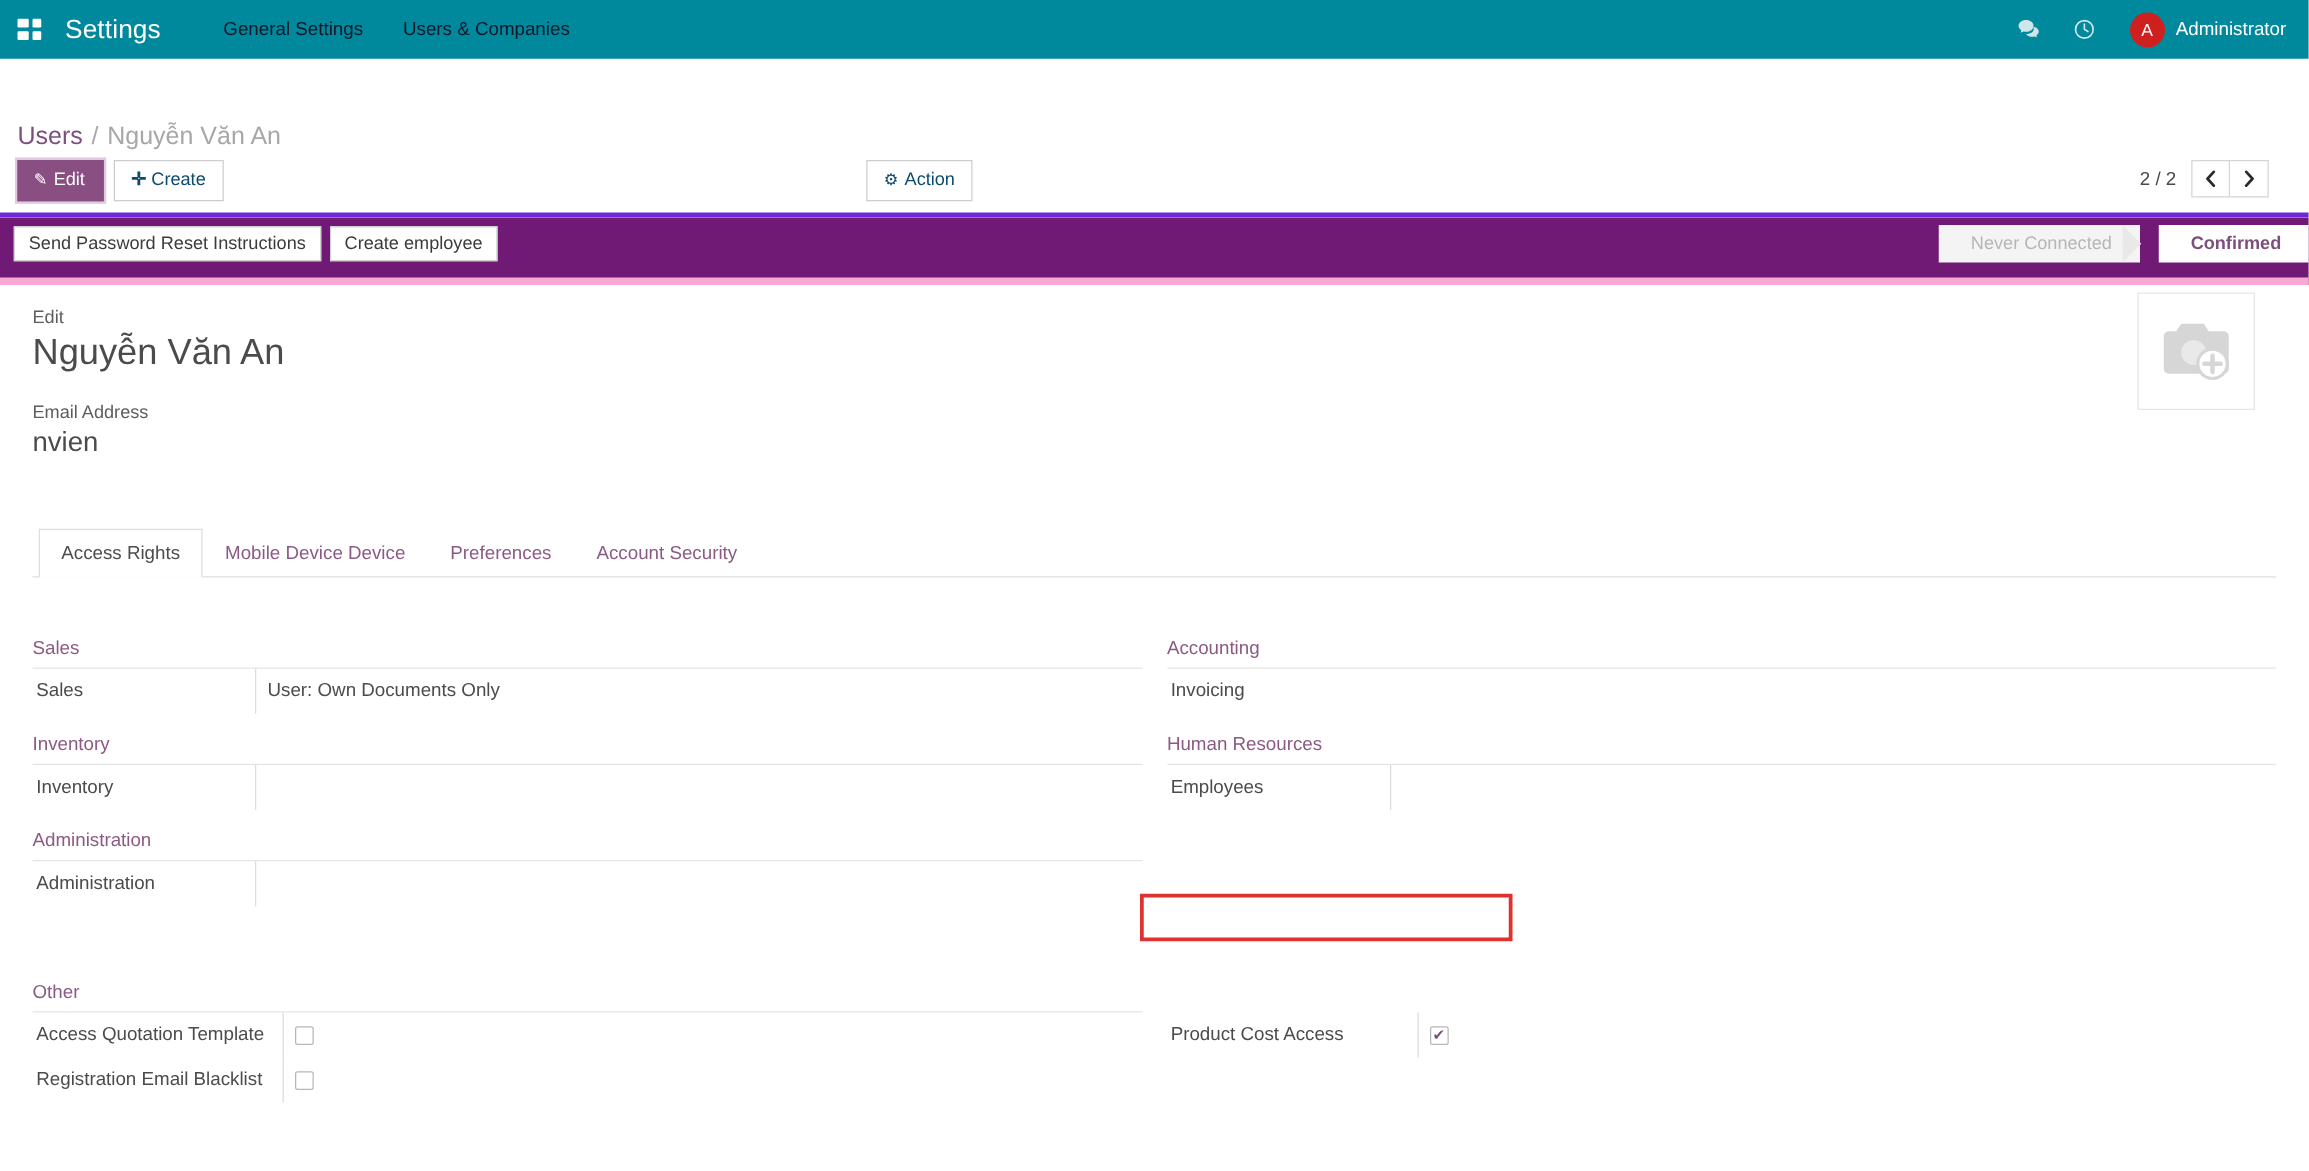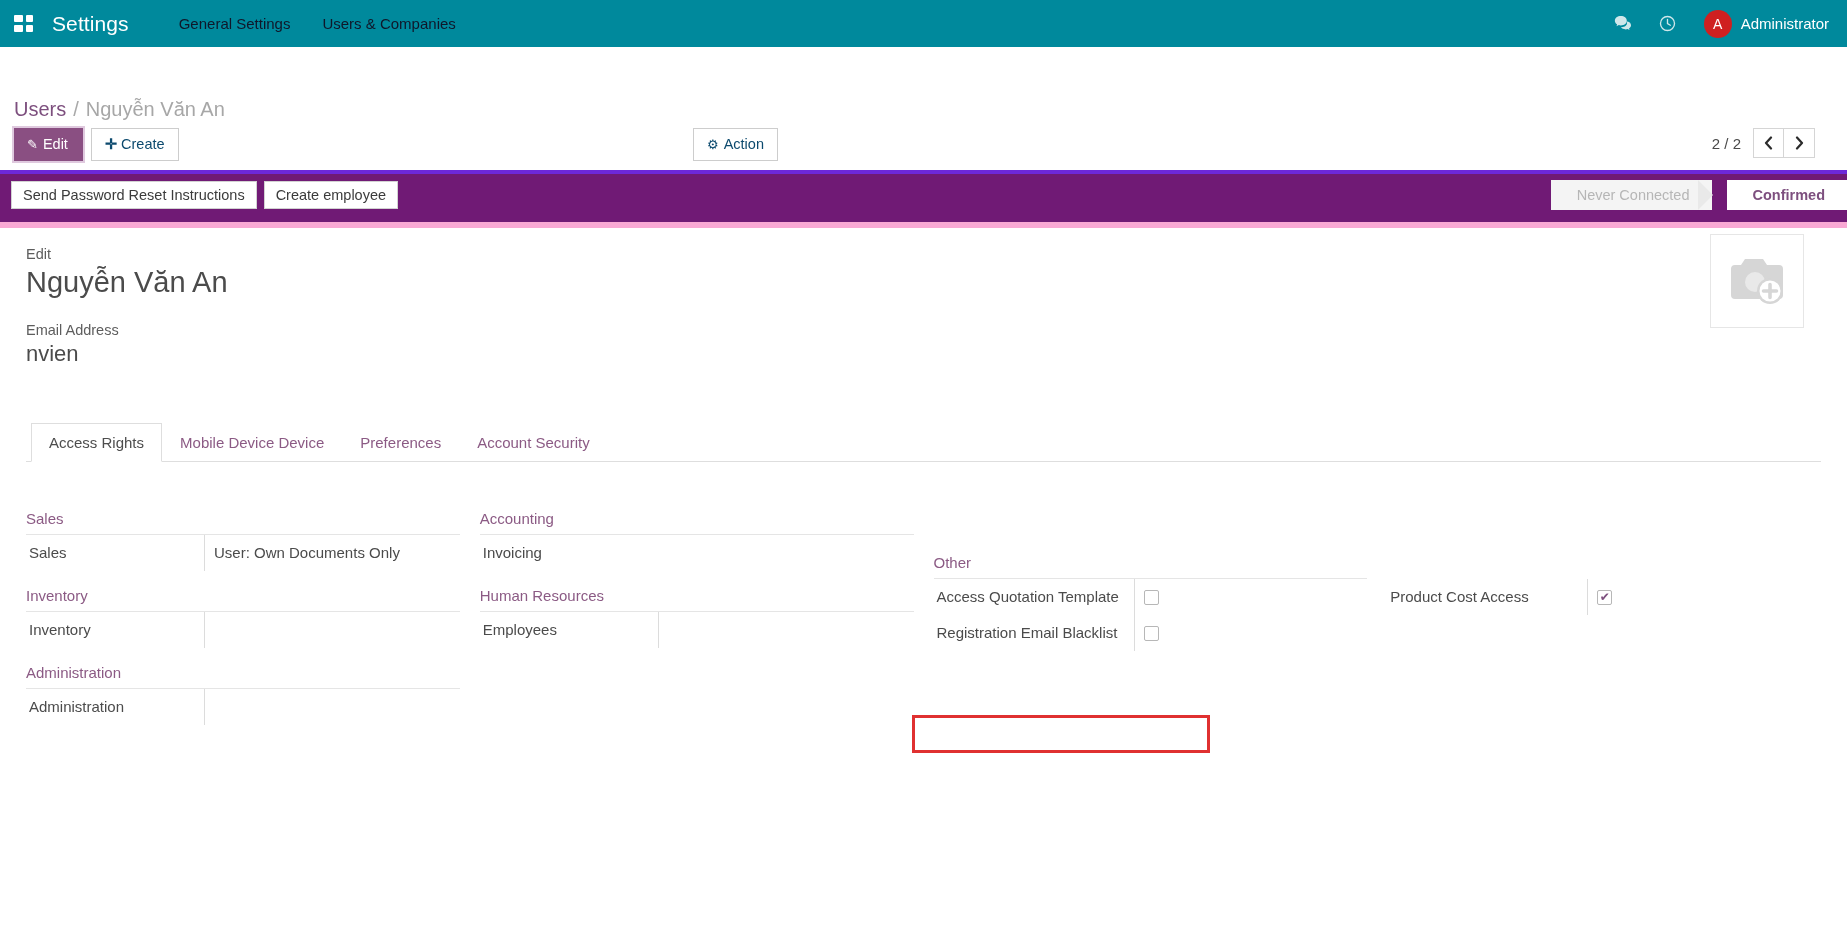--- a/index.html
+++ b/index.html
@@ -272,21 +272,21 @@
   .tab.active {
     color: #4d4d4d;
     background: #ffffff;
     border: 1px solid #dedede;
     border-bottom-color: #ffffff;
   }
 
   
   .groups-grid {
     display: grid;
-    grid-template-columns: 1fr 1fr 1fr 1fr;
+    grid-template-columns: 1fr 1fr;
     column-gap: 20px;
     padding-top: 48px;
   }
   .group-col { min-width: 0; }
   .group-section { margin-bottom: 16px; }
   .group-title {
     font-size: 15px;
     color: #8b5a84;
     padding-bottom: 7px;
     border-bottom: 1px solid #e5e5e5;

